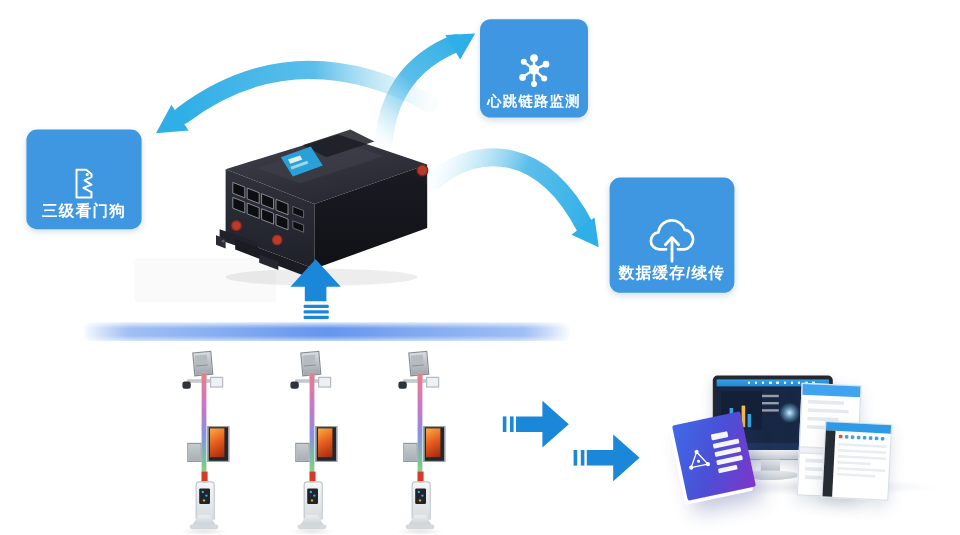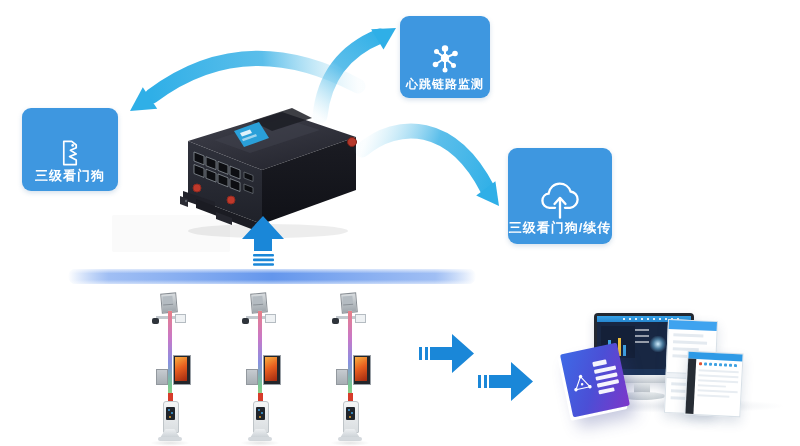--- a/index.html
+++ b/index.html
@@ -269,21 +269,21 @@
   </div>
 
   <div class="fbox" id="box-cache">
     <svg width="44" height="44" viewBox="0 0 40 40">
       <path d="M10.5 28 C6.9 28 4 25.1 4 21.5 C4 18.2 6.4 15.5 9.6 15.1 C10.3 10 14.6 6 19.8 6
                C24.4 6 28.3 9 29.6 13.2 C33.2 13.6 36 16.6 36 20.4 C36 24.3 33 27.6 29.2 28
                M10.5 28 L15.5 28 M24.5 28 L29.2 28" fill="none" stroke="#fff" stroke-width="2.1" stroke-linecap="round"></path>
       <line x1="20" y1="37" x2="20" y2="20" stroke="#fff" stroke-width="2.1" stroke-linecap="round"></line>
       <path d="M15 24.5 L20 19 L25 24.5" fill="none" stroke="#fff" stroke-width="2.1" stroke-linecap="round" stroke-linejoin="round"></path>
     </svg>
-    <span class="lbl">三级看门狗/续传</span>
+    <span class="lbl">数据缓存/续传</span>
   </div>
 
   <div class="pole" id="pole1">
     <div class="lamp-head">
         <div class="lamp-panel"></div>
       </div>
     <div class="mast"></div>
     <div class="arm"></div>
     <div class="cam-left"></div>
     <div class="cam-right"></div>

